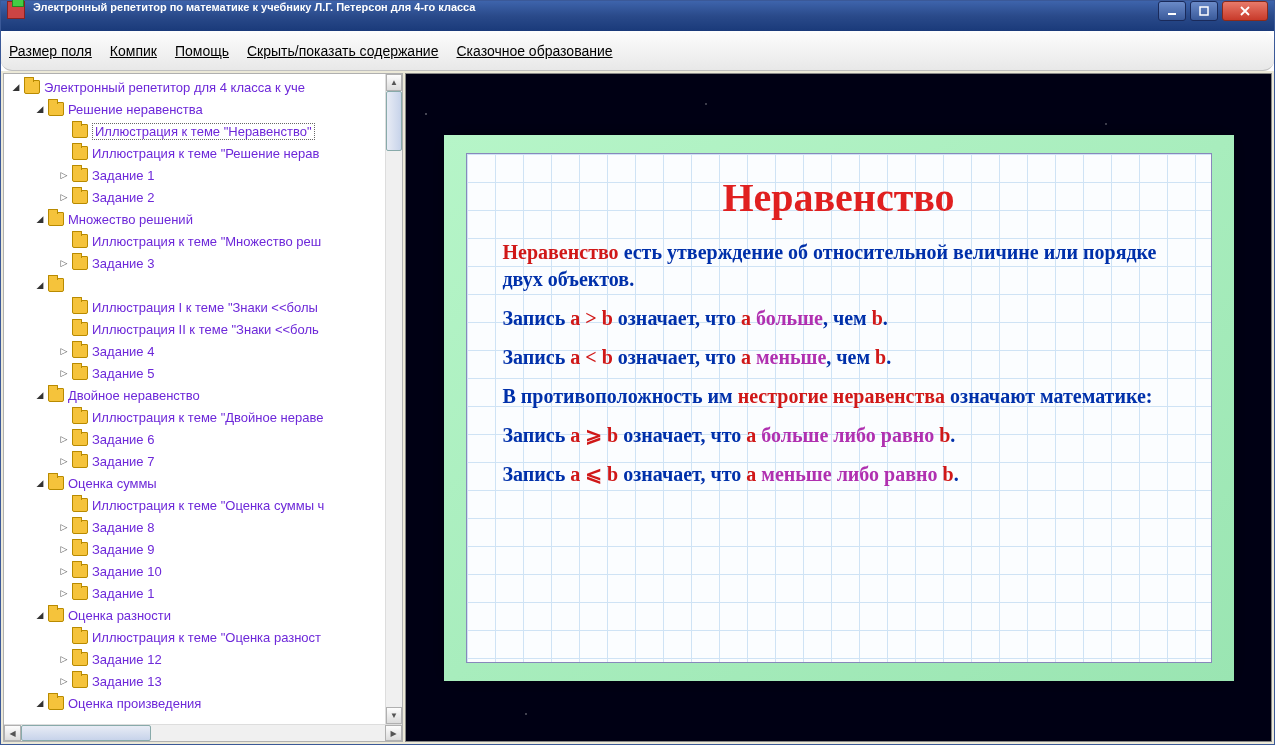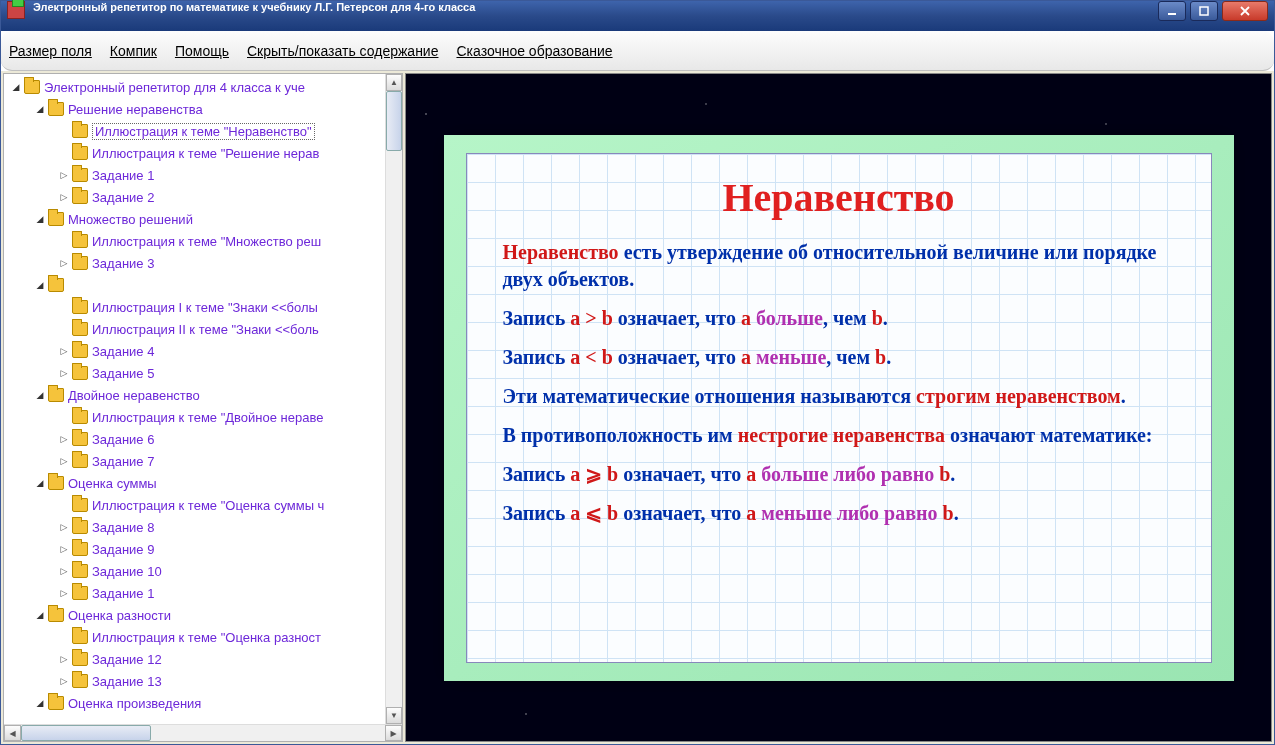--- a/index.html
+++ b/index.html
@@ -245,21 +245,20 @@
 
     <div class="content-pane">
       <div class="stars"></div>
       <div class="card">
         <div class="card-inner">
           <div class="graph-paper">
             <div class="page-title">Неравенство</div>
             <div class="para"><span class="red">Неравенство</span><span> есть утверждение об относительной ве­личине или порядке двух объектов.</span></div>
             <div class="para"><span>Запись </span><span class="red">a &gt; b</span><span> означает, что </span><span class="red">a</span><span class="purple"> больше</span><span>, чем </span><span class="red">b</span><span>.</span></div>
             <div class="para"><span>Запись </span><span class="red">a &lt; b</span><span> означает, что </span><span class="red">a</span><span class="purple"> меньше</span><span>, чем </span><span class="red">b</span><span>.</span></div>
-            <div class="para"><span>Эти математические отношения называются </span><span class="red">строгим неравенством</span><span>.</span></div>
             <div class="para"><span>В противоположность им </span><span class="red">нестрогие неравенства</span><span> оз­начают математике:</span></div>
             <div class="para"><span>Запись </span><span class="red">a ⩾ b</span><span> означает, что </span><span class="red">a</span><span class="purple"> больше либо равно </span><span class="red">b</span><span>.</span></div>
             <div class="para"><span>Запись </span><span class="red">a ⩽ b</span><span> означает, что </span><span class="red">a</span><span class="purple"> меньше либо равно </span><span class="red">b</span><span>.</span></div>
           </div>
         </div>
       </div>
     </div>
   </div>
 </div>
 

